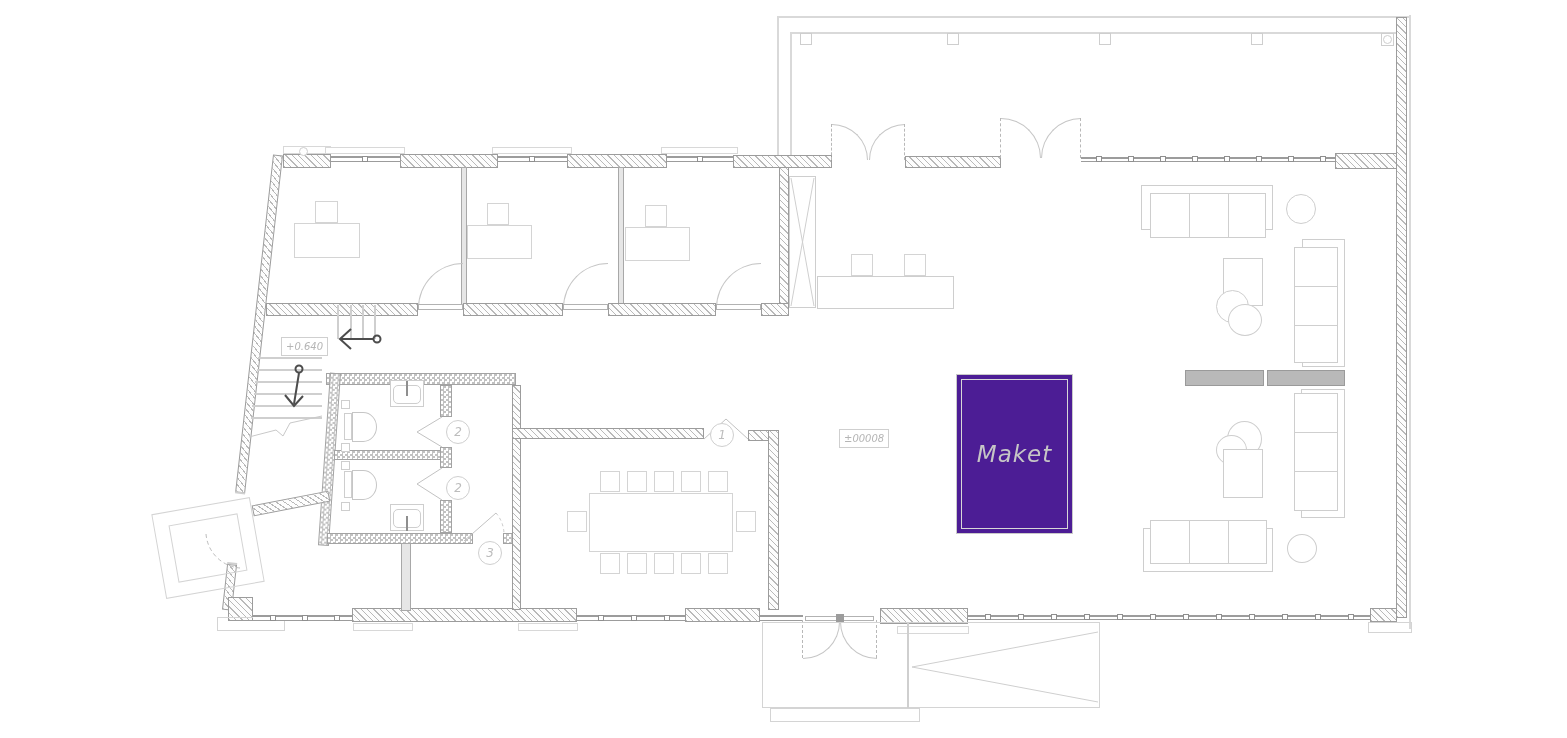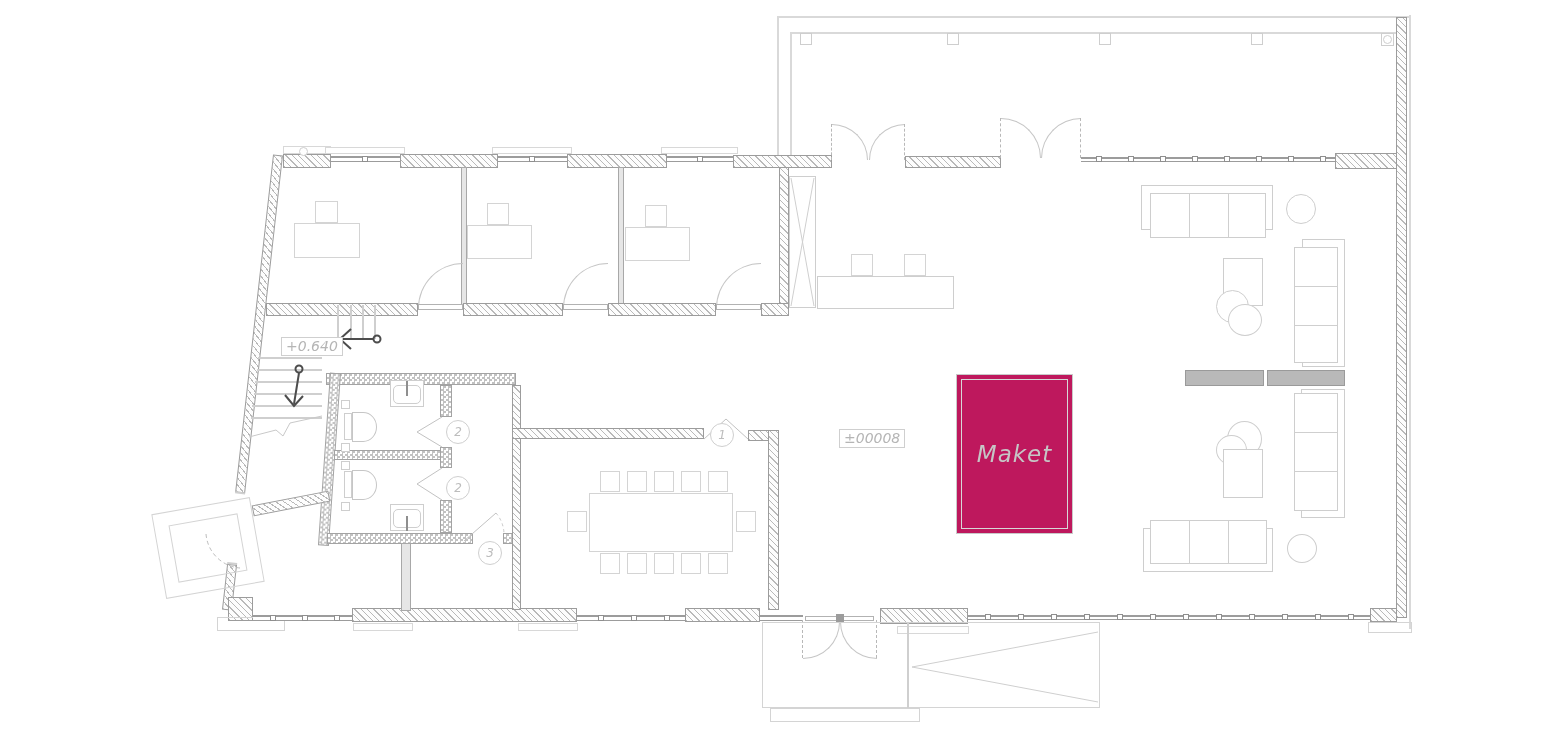--- a/index.html
+++ b/index.html
@@ -17,24 +17,24 @@
   .furn2{border:1px solid #cecece;background:#fff}
   .grayfill{background:var(--fill,#b9b9b9);border:1px solid #9a9a9a}
   .circ{border-radius:50%}
   .arc-tl{border-top:1px solid #c6c6c6;border-left:1px solid #c6c6c6;border-top-left-radius:100% 100%}
   .arc-tr{border-top:1px solid #c6c6c6;border-right:1px solid #c6c6c6;border-top-right-radius:100% 100%}
   .arc-bl{border-bottom:1px solid #c6c6c6;border-left:1px solid #c6c6c6;border-bottom-left-radius:100% 100%}
   .arc-br{border-bottom:1px solid #c6c6c6;border-right:1px solid #c6c6c6;border-bottom-right-radius:100% 100%}
   .dashv{border-left:1px dashed #b8b8b8}
   .leaf{background:#fff;border:1px solid #b2b2b2}
   .outline{border:1px solid #d4d4d4}
-  .lvl{position:absolute;border:1px solid #cfcfcf;color:var(--text,#b5b5b5);font-style:italic;font-size:14px;line-height:17px;padding:0 4px;background:#fff;white-space:nowrap}
+  .lvl{position:absolute;border:1px solid #cfcfcf;color:var(--text,#b5b5b5);font-style:italic;font-size:10px;line-height:17px;padding:0 4px;background:#fff;white-space:nowrap}
   .cnum{position:absolute;width:22px;height:22px;border:1px solid #cfcfcf;border-radius:50%;color:#bdbdbd;font-style:italic;font-size:12px;display:flex;align-items:center;justify-content:center;background:#fff}
   .bowl{border:1px solid #c6c6c6;border-radius:0 55% 55% 0/0 50% 50% 0;background:#fff}
-  .maket-box{border:1px solid #c9c9c9;background:#be185d;display:flex;align-items:center;justify-content:center}
+  .maket-box{border:1px solid #c9c9c9;background:#4c1d95;display:flex;align-items:center;justify-content:center}
   .maket-in{position:absolute;left:4px;top:4px;right:4px;bottom:4px;border:1px solid #d7d7d7}
   .maket-txt{color:#c6c6c6;font-style:italic;font-size:23px;letter-spacing:1px;z-index:2}
 </style>
 </head>
 <body>
 
 <div class="plan">
 
   <div class="abs lt2" style="left:777px;top:16px;width:632px;height:2px"></div>
   <div class="abs lt2" style="left:777px;top:16px;width:2px;height:144px"></div>

